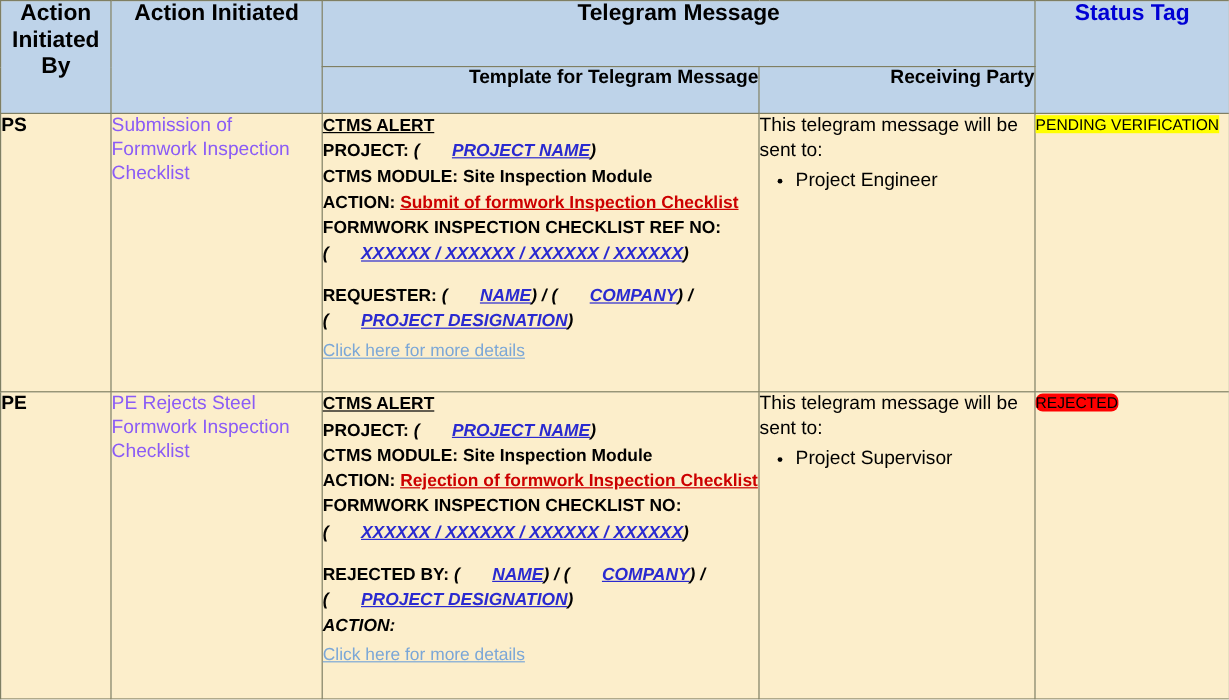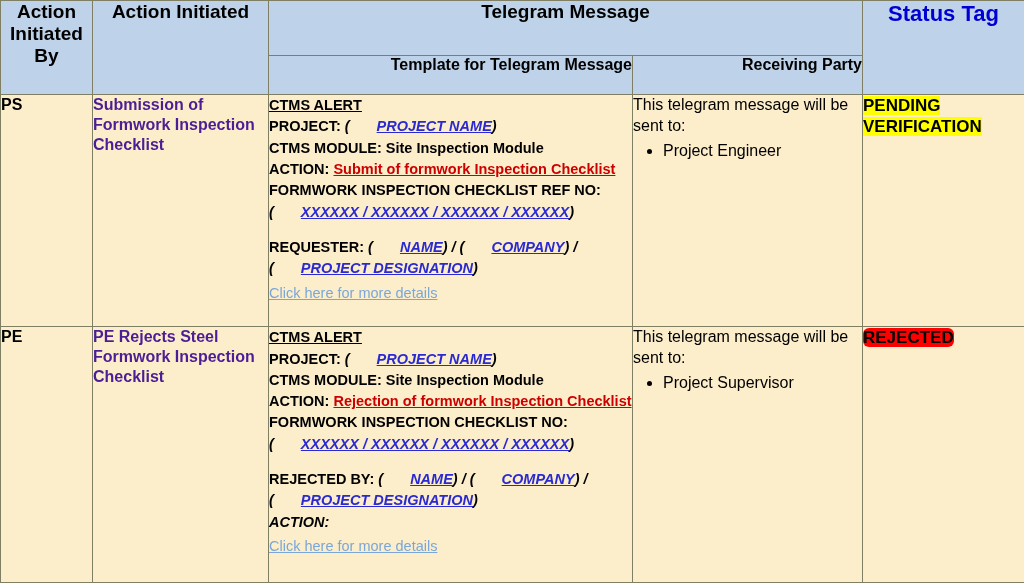--- a/index.html
+++ b/index.html
@@ -46,21 +46,21 @@
     font-size: 19px;
     line-height: 1.15;
   }
   th.hd-sub {
     font-size: 16px;
     line-height: 1.15;
     height: 39px;
     text-align: right;
   }
   th.hd-status {
-    font-size: 22px;
+    font-size: 19px;
     color: #0000d4;
   }
   th.hd-tele {
     font-size: 19px;
     height: 55px;
     vertical-align: middle;
   }
 
   
   td.cell {
@@ -76,22 +76,22 @@
   .col-e { width: 162px; }
 
   .actor {
     font-size: 16px;
     font-weight: bold;
     color: #000;
     line-height: 1.2;
   }
   .action {
     font-size: 16px;
-    font-weight: bold;
-    color: #4c1d95;
+    font-weight: normal;
+    color: #8b5cf6;
     line-height: 1.25;
   }
 
   
   .tg {
     font-size: 14.5px;
     line-height: 1.47;
     color: #000;
     font-weight: bold;
   }
@@ -137,22 +137,22 @@
     font-weight: normal;
   }
   .rp ul {
     margin: 4px 0 0 0;
     padding-left: 30px;
   }
   .rp li { margin: 0; padding: 0; }
 
   
   .tag {
-    font-size: 17px;
-    font-weight: bold;
+    font-size: 13px;
+    font-weight: normal;
     color: #000;
     line-height: 1.25;
     display: inline;
   }
   .tag-pending { background: #ffff00; }
   .tag-rejected { background: #ff0000; border-radius: 6px; }
 </style>
 </head>
 <body>
 

